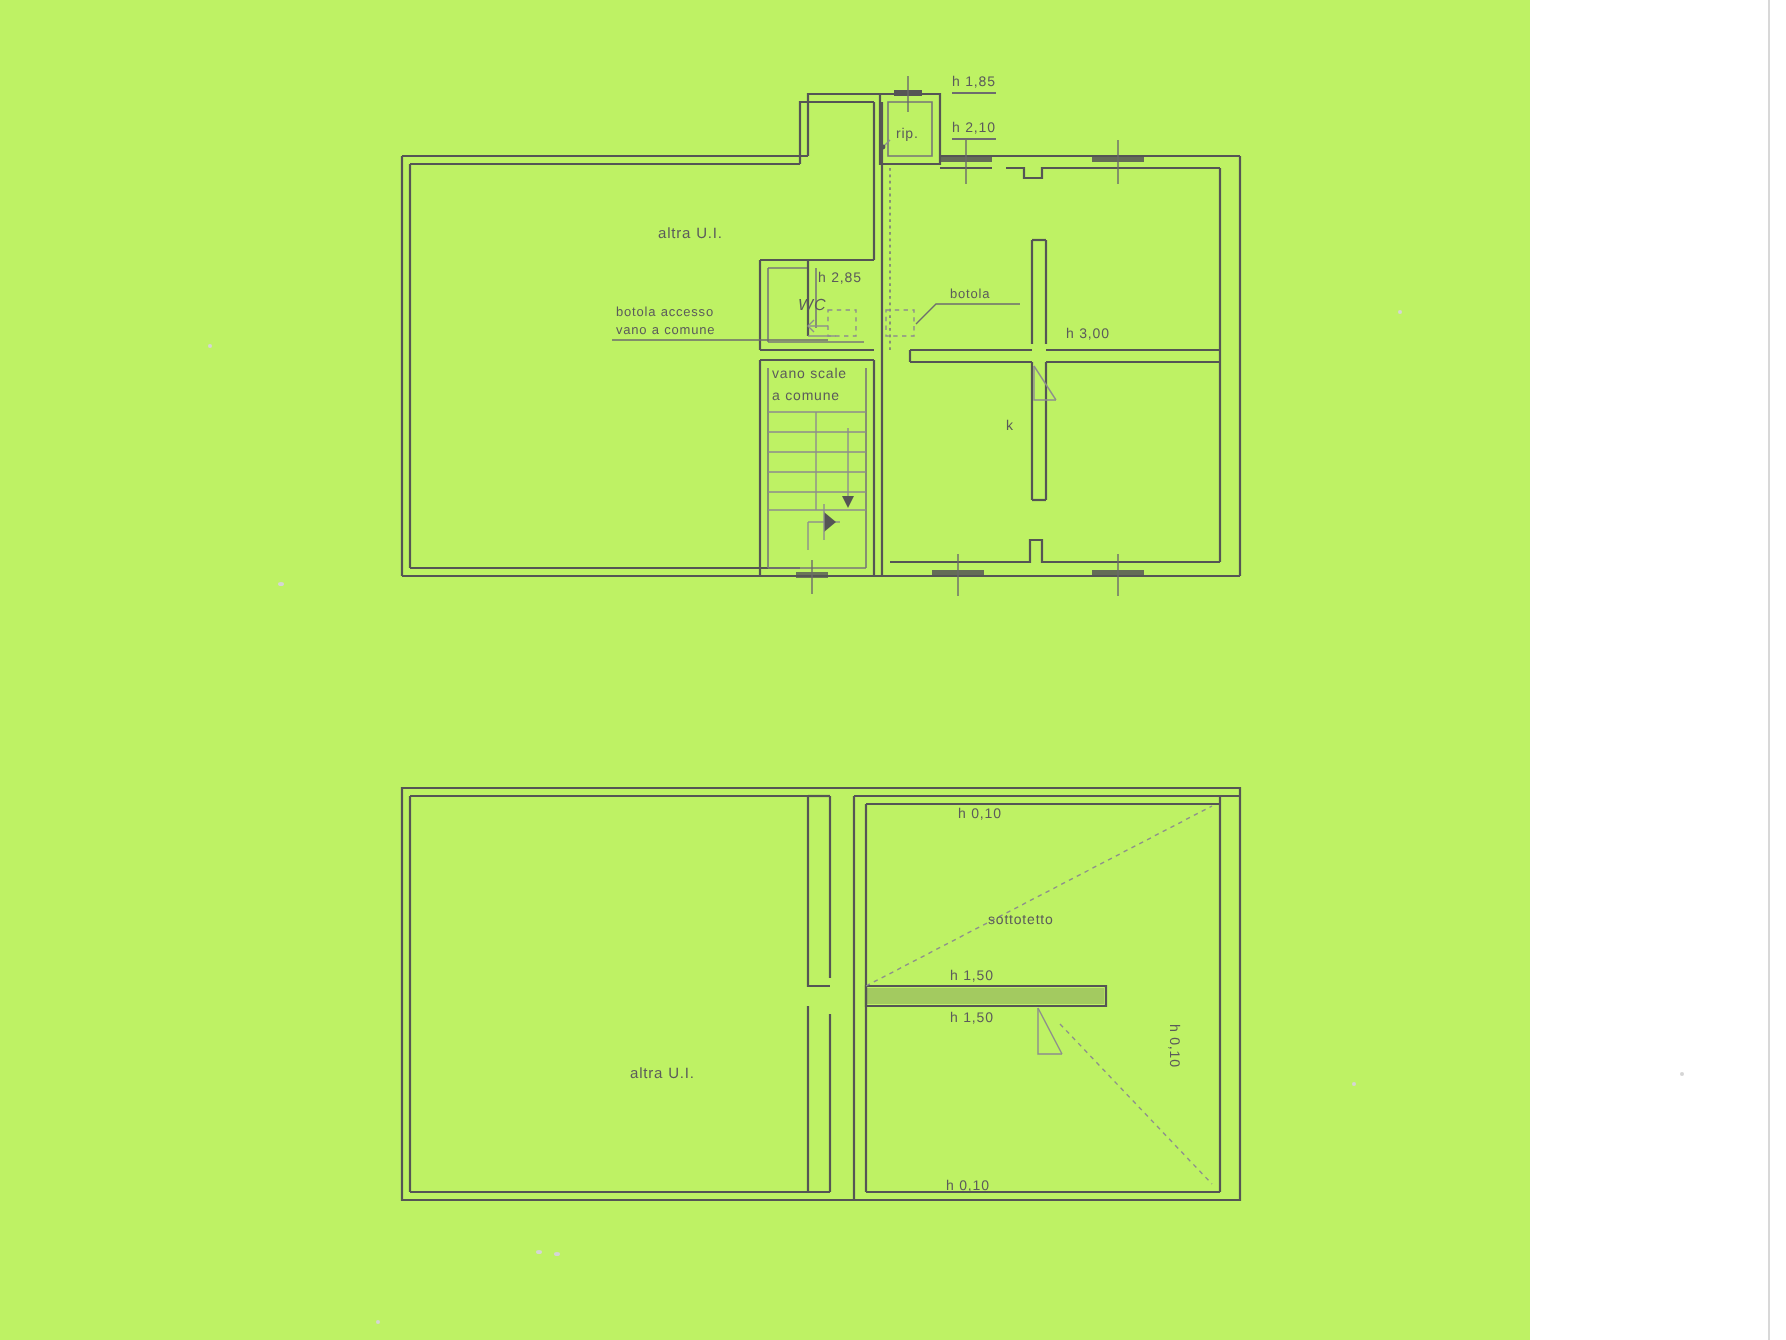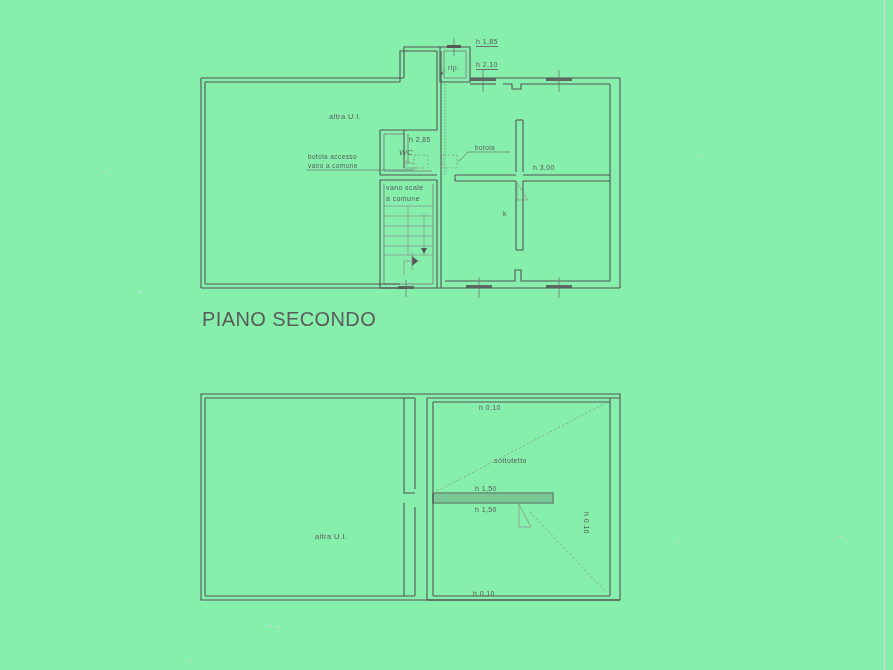--- a/index.html
+++ b/index.html
@@ -11,23 +11,23 @@
     width: 893px;
     height: 670px;
     position: relative;
     overflow: hidden;
     font-family: "Liberation Sans", sans-serif;
     color: #4a4a4a;
   }
   #sheet {
     position: absolute;
     left: 0; top: 0;
-    width: 893px;
+    width: 765px;
     height: 670px;
-    background: #86efac;
+    background: #bef264;
   }
   .plan-svg {
     position: absolute;
     left: 0; top: 0;
     width: 893px;
     height: 670px;
   }
   .title {
     position: absolute;
     font-family: "Liberation Sans", sans-serif;
@@ -293,21 +293,20 @@
   <div class="title" style="left:475px; top:485px; font-size:7px;">h 1,50</div>
 
   <div class="title" style="left:475px; top:506px; font-size:7px;">h 1,50</div>
 
   <div class="title" style="left:315px; top:532px; font-size:7.5px;">altra U.I.</div>
 
   <div class="title" style="left:473px; top:590px; font-size:7px;">h 0,10</div>
 
   <div class="title" style="left:590px; top:512px; font-size:7px; transform: rotate(90deg); transform-origin: left top;">h 0,10</div>
 
-  <div class="title" id="title-second">PIANO SECONDO</div>
 
 
   <div class="speck" style="left:139px; top:291px; width:3px; height:2px;"></div>
   <div class="speck" style="left:699px; top:155px; width:2px; height:2px;"></div>
   <div class="speck" style="left:104px; top:172px; width:2px; height:2px;"></div>
   <div class="speck" style="left:840px; top:536px; width:2px; height:2px;"></div>
   <div class="speck" style="left:188px; top:660px; width:2px; height:2px;"></div>
   <div class="speck" style="left:676px; top:541px; width:2px; height:2px;"></div>
   <div class="speck" style="left:268px; top:625px; width:3px; height:2px;"></div>
   <div class="speck" style="left:277px; top:626px; width:3px; height:2px;"></div>

